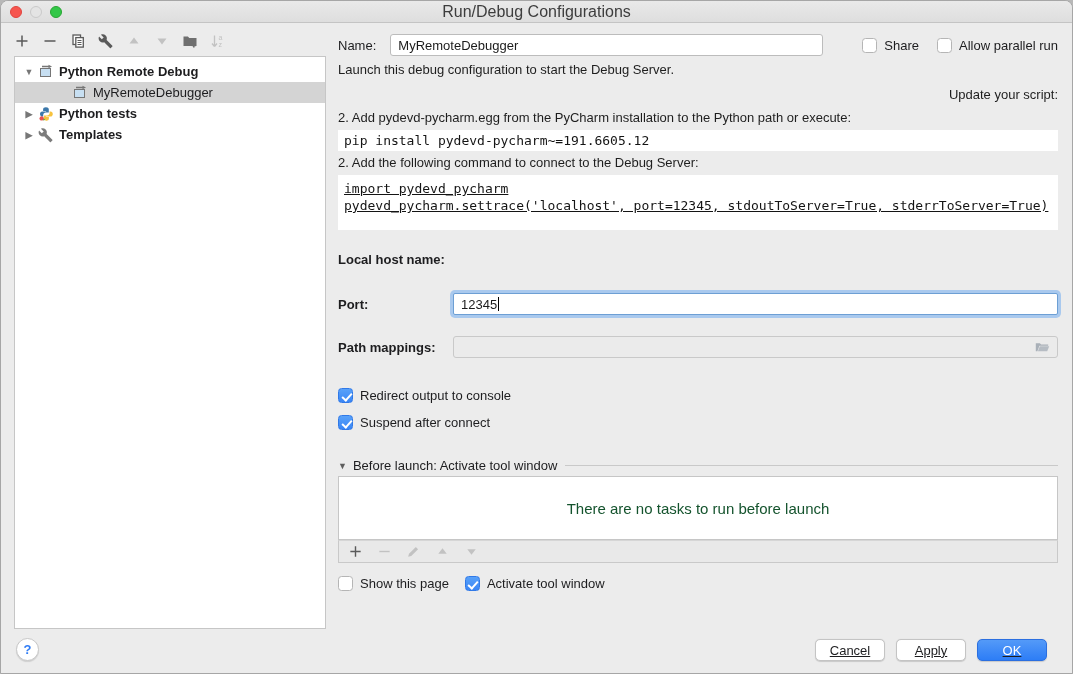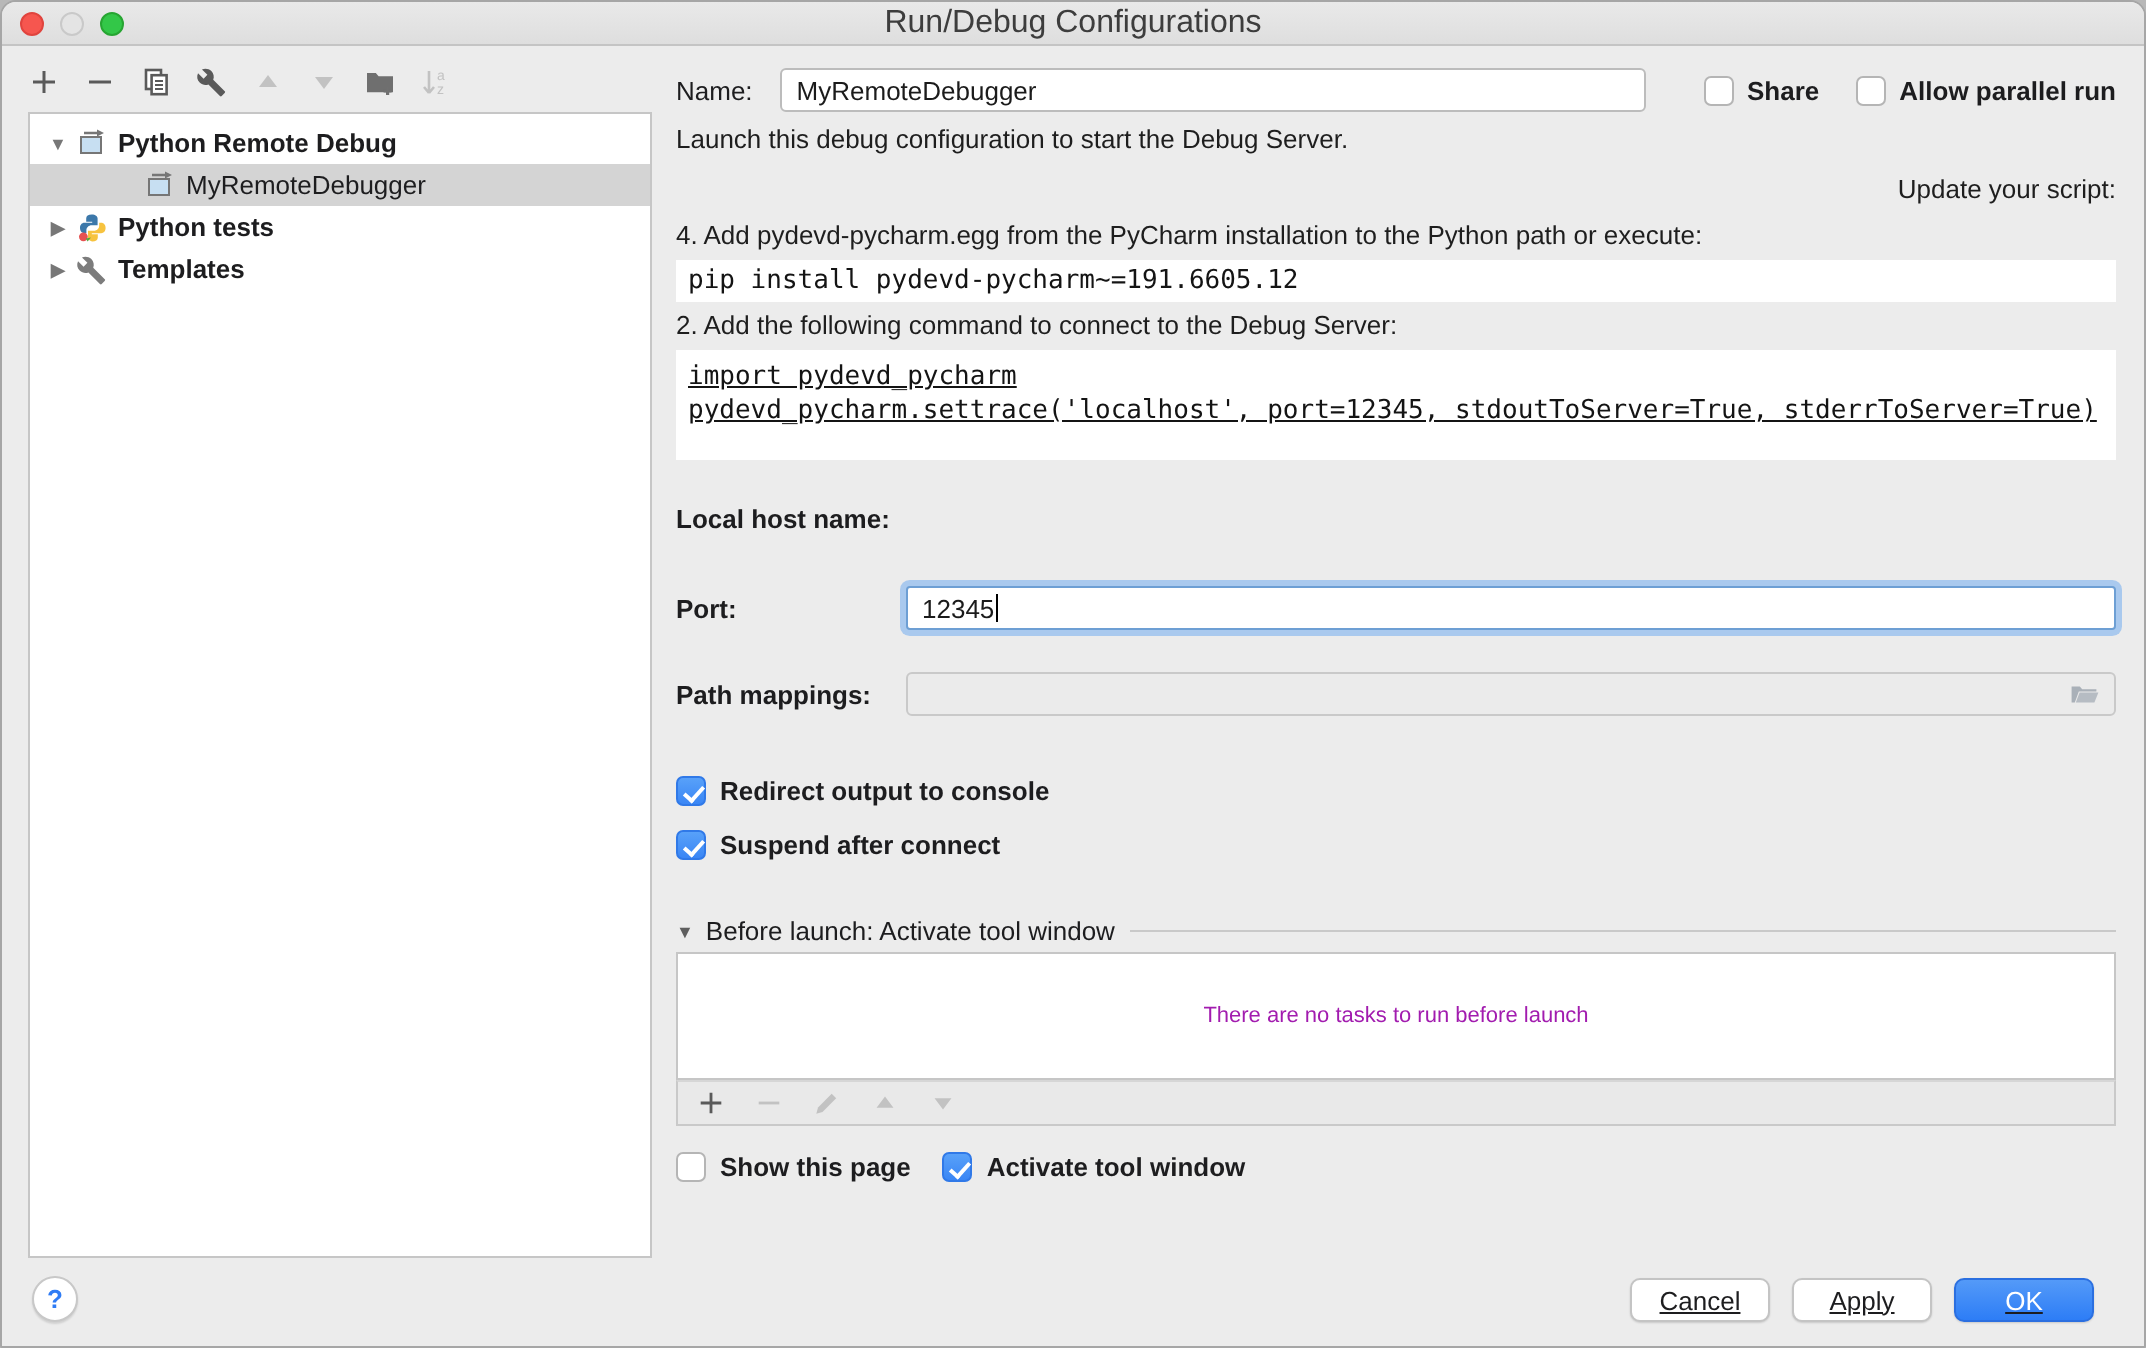--- a/index.html
+++ b/index.html
@@ -69,30 +69,30 @@
   .pip-strip { position:absolute; left:0; width:720px; height:21px; line-height:21px; padding:0 6px; }
   .code-block { position:absolute; left:0; width:720px; padding:5px 6px 16px 6px; line-height:17px; white-space:pre; }
 
   
   .cb { width:15px; height:15px; border-radius:3.5px; background:#fff; border:1px solid #b5b5b5; position:relative; flex:0 0 15px; }
   .cb.checked { background:linear-gradient(#58a1f9,#3a86f5); border:1px solid #3079e8; }
   .cb.checked::after {
     content:""; position:absolute; left:4.5px; top:1.5px; width:4px; height:8px;
     border:solid #fff; border-width:0 2px 2px 0; transform:rotate(42deg);
   }
-  .cb-label { margin-left:7px;font-weight:bold; }
+  .cb-label { margin-left:7px; }
 
   
   .bl-chev { font-size:9px; color:#5e5e5e; margin-right:6px; }
   .bl-line { flex:1; height:1px; background:#c9c9c9; margin-left:8px; }
   .task-box {
     position:absolute; left:0; width:720px; height:64px; background:#fff; border:1px solid #c6c6c6;
     display:flex; align-items:center; justify-content:center;
   }
-  .task-empty { color:#a21caf; font-size:11px; }
+  .task-empty { color:#14532d; font-size:15px; }
   .task-toolbar {
     position:absolute; left:0; width:720px; height:23px; background:#e9e9e9;
     border:1px solid #c9c9c9; border-top:1px solid #d6d6d6;
     display:flex; align-items:center; gap:11px; padding:0 7px;
   }
 
   
   .footer { position:absolute; left:0; right:0; bottom:0; height:44px; background:#ececec; }
   .help-btn {
     position:absolute; left:15px; top:9px; width:23px; height:23px; border-radius:50%;
@@ -239,21 +239,21 @@
           <span class="cb-label">Share</span>
         </span>
         <span style="margin-left:18px;display:flex;align-items:center;">
           <span class="cb"></span>
           <span class="cb-label">Allow parallel run</span>
         </span>
       </div>
 
       <div class="para" style="top:39px;">Launch this debug configuration to start the Debug Server.</div>
       <div class="para" style="top:64px;text-align:right;">Update your script:</div>
-      <div class="para" style="top:87px;">4. Add pydevd-pycharm.egg from the PyCharm installation to the Python path or execute:</div>
+      <div class="para" style="top:87px;">2. Add pydevd-pycharm.egg from the PyCharm installation to the Python path or execute:</div>
 
       <div class="pip-strip mono" style="top:107px;">pip install pydevd-pycharm~=191.6605.12</div>
 
       <div class="para" style="top:132px;">2. Add the following command to connect to the Debug Server:</div>
 
       <div class="code-block mono" style="top:152px;text-decoration:underline;"><span>import pydevd_pycharm</span><br><span>pydevd_pycharm.settrace('localhost', port=12345, stdoutToServer=True, stderrToServer=True)</span></div>
 
       <div class="row" style="top:229px;">
         <span class="flabel-w">Local host name:</span>
       </div>

